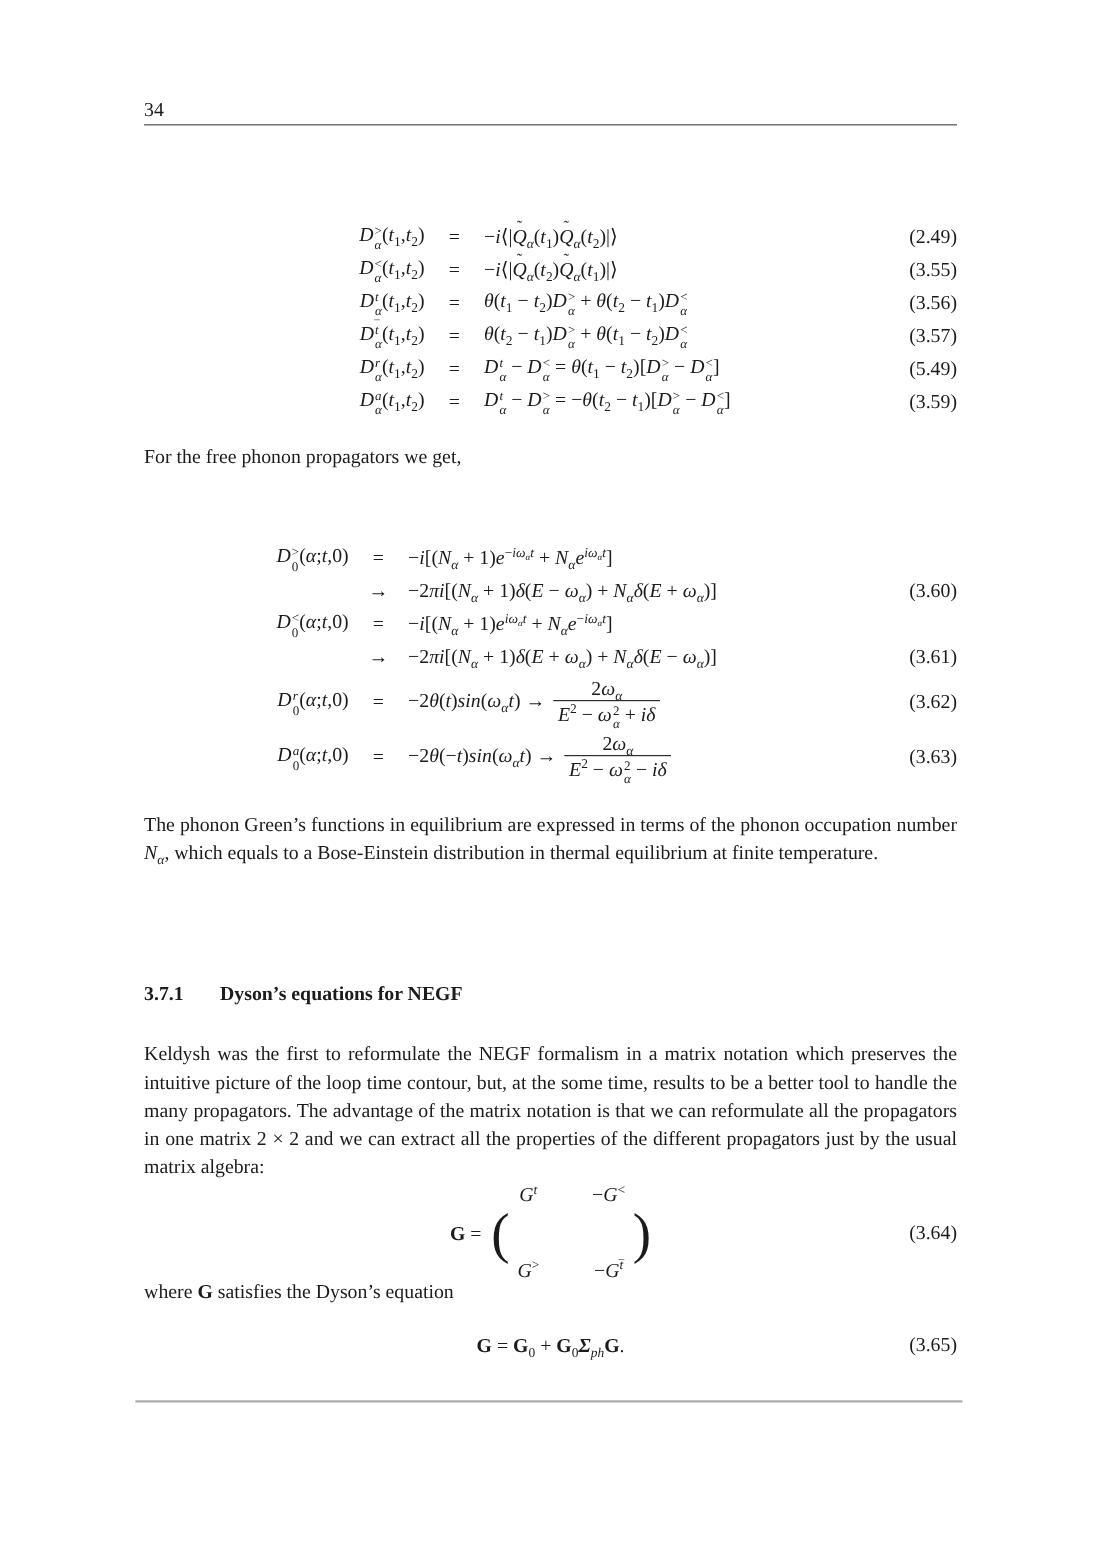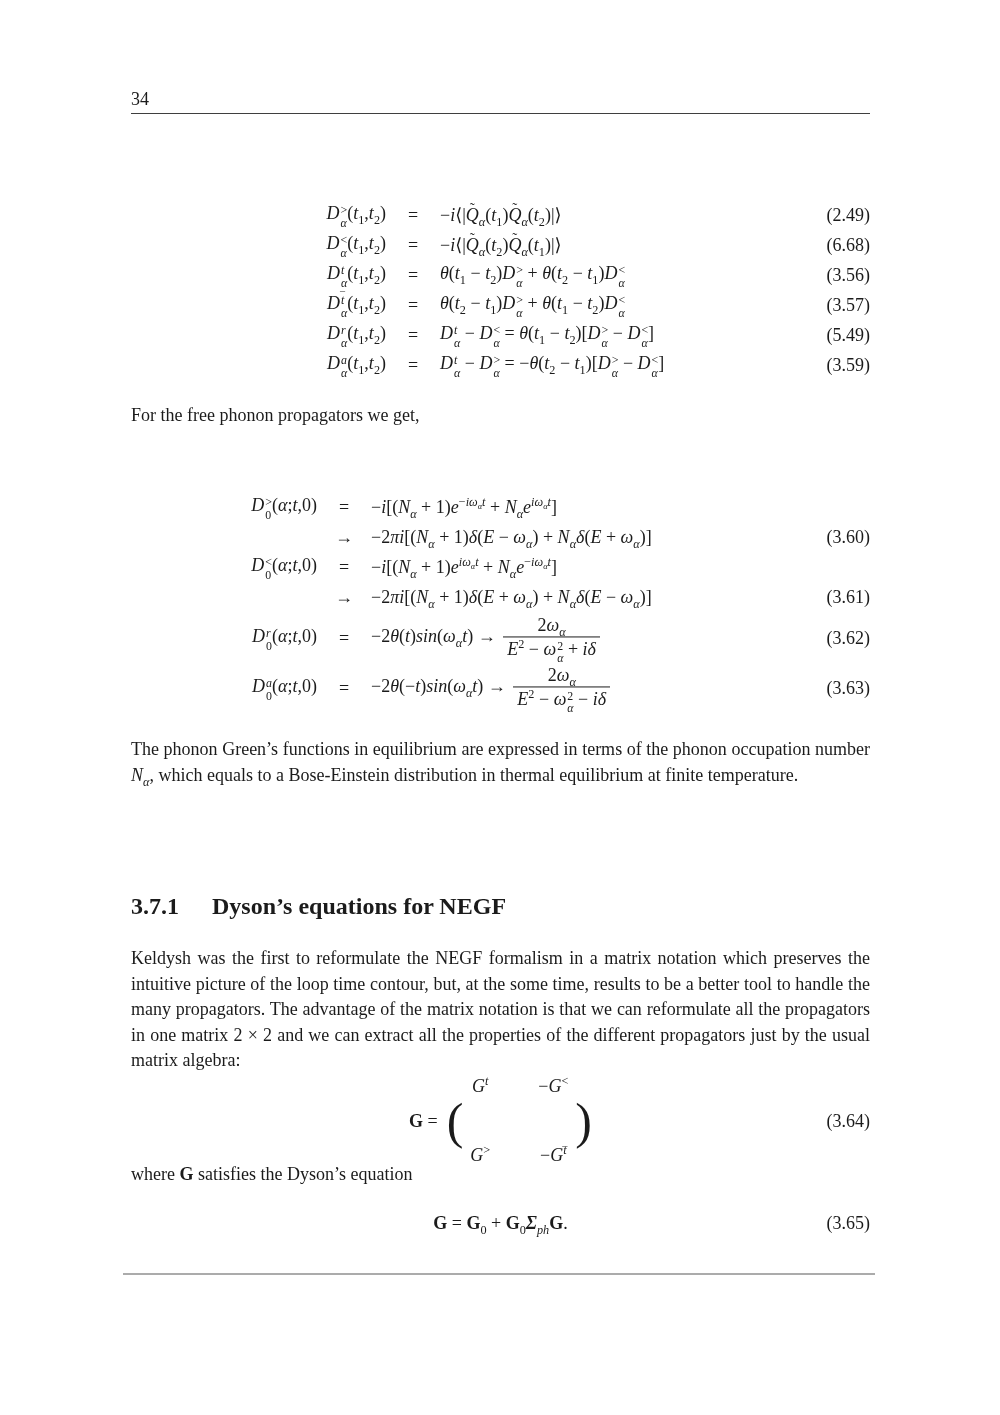--- a/index.html
+++ b/index.html
@@ -12,21 +12,21 @@
           align-items:baseline;font-size:18px;}
   .pagenum{font-style:normal;}
   .chaptitle{font-style:italic;}
   .hrule{left:131px;top:113px;width:739px;height:1px;background:#3f3f3f;}
 
   
   .para{left:131px;width:739px;font-size:18px;line-height:25.5px;text-align:justify;}
   .para.single{text-align:left;}
 
   
-  .heading{left:131px;width:739px;font-size:24px;font-weight:bold;}
+  .heading{left:131px;width:739px;font-size:18px;font-weight:bold;}
   .heading .sectitle{margin-left:33px;}
 
   
   .eqblock{left:131px;width:739px;}
   .eqrow{position:relative;display:flex;align-items:center;height:30px;font-size:18px;}
   .b2 .eqrow:nth-child(5){height:52px;}
   .b2 .eqrow:nth-child(6){height:48px;}
   .lhs{text-align:right;flex:none;}
   .b1 .lhs{width:255px;}
   .b2 .lhs{width:186px;}
@@ -84,21 +84,21 @@
       <span class="rhs"><span class="mrm">−</span><span class="mit">i</span><span class="mrm">⟨|</span><span class="macc"><span class="maccm">˜</span><span class="mit">Q</span></span><sub class="msub"><span class="mit">α</span></sub><span class="mrm">(</span><span class="mit">t</span><sub class="msub"><span class="mrm">1</span></sub><span class="mrm">)</span><span class="macc"><span class="maccm">˜</span><span class="mit">Q</span></span><sub class="msub"><span class="mit">α</span></sub><span class="mrm">(</span><span class="mit">t</span><sub class="msub"><span class="mrm">2</span></sub><span class="mrm">)|⟩</span></span>
       <span class="eqnum">(2.49)</span>
     </div>
     <div class="eqrow">
       <span class="lhs"><span class="mit">D</span><span class="mss">
           <span class="mssa"><span class="mrm">&lt;</span></span>
           <span class="mssb"><span class="mit">α</span></span>
         </span><span class="mrm">(</span><span class="mit">t</span><sub class="msub"><span class="mrm">1</span></sub><span class="mrm">,</span><span class="mit">t</span><sub class="msub"><span class="mrm">2</span></sub><span class="mrm">)</span></span>
       <span class="rel"><span class="mrm">=</span></span>
       <span class="rhs"><span class="mrm">−</span><span class="mit">i</span><span class="mrm">⟨|</span><span class="macc"><span class="maccm">˜</span><span class="mit">Q</span></span><sub class="msub"><span class="mit">α</span></sub><span class="mrm">(</span><span class="mit">t</span><sub class="msub"><span class="mrm">2</span></sub><span class="mrm">)</span><span class="macc"><span class="maccm">˜</span><span class="mit">Q</span></span><sub class="msub"><span class="mit">α</span></sub><span class="mrm">(</span><span class="mit">t</span><sub class="msub"><span class="mrm">1</span></sub><span class="mrm">)|⟩</span></span>
-      <span class="eqnum">(6.68)</span>
+      <span class="eqnum">(3.55)</span>
     </div>
     <div class="eqrow">
       <span class="lhs"><span class="mit">D</span><span class="mss">
           <span class="mssa"><span class="mit">t</span></span>
           <span class="mssb"><span class="mit">α</span></span>
         </span><span class="mrm">(</span><span class="mit">t</span><sub class="msub"><span class="mrm">1</span></sub><span class="mrm">,</span><span class="mit">t</span><sub class="msub"><span class="mrm">2</span></sub><span class="mrm">)</span></span>
       <span class="rel"><span class="mrm">=</span></span>
       <span class="rhs"><span class="mit">θ</span><span class="mrm">(</span><span class="mit">t</span><sub class="msub"><span class="mrm">1</span></sub><span class="mrm"> − </span><span class="mit">t</span><sub class="msub"><span class="mrm">2</span></sub><span class="mrm">)</span><span class="mit">D</span><span class="mss">
           <span class="mssa"><span class="mrm">&gt;</span></span>
           <span class="mssb"><span class="mit">α</span></span>

